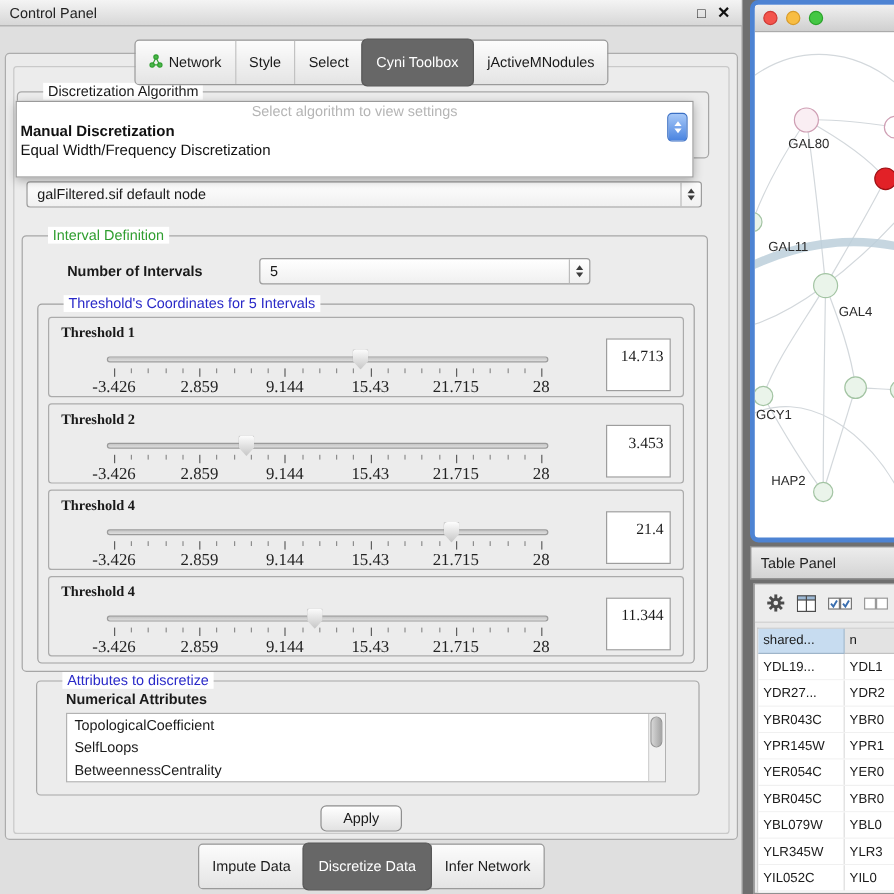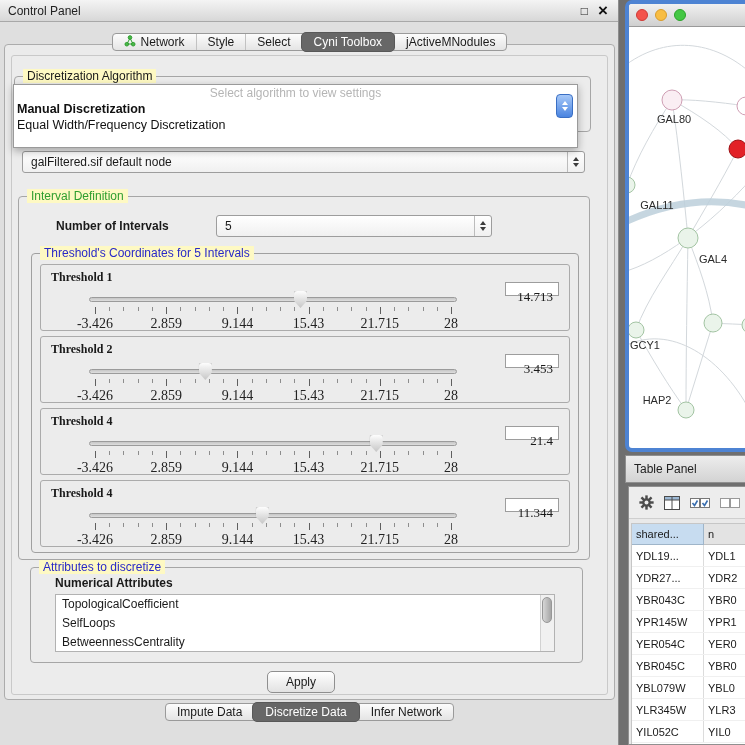--- a/index.html
+++ b/index.html
@@ -14,27 +14,27 @@
   .cp-buttons { position:absolute; right:10px; top:0; height:22px; display:flex; align-items:center; gap:10px; }
   .float-glyph { font-size:12px; color:#222; }
   .close-glyph { font-size:17px; font-weight:bold; color:#111; line-height:20px; }
 
   .panel-outer { position:absolute; left:4px; top:44px; width:611px; height:656px; border:1px solid #acacac; border-radius:4px; background:#ebebeb; }
   .panel-inner { position:absolute; left:6px; top:10px; width:597px; height:640px; border:1px solid #c9c9c9; border-radius:3px; background:#ececec; }
 
   .tab-bar-row { position:absolute; left:0; width:619px; display:flex; justify-content:center; z-index:10; }
   .tab-bar-row.top { top:33px; }
   .tab-bar-row.bottom { top:703px; }
-  .tab-group { display:flex; align-items:stretch; border:1px solid #9a9a9a; border-radius:4px; background:linear-gradient(#fcfcfc,#e4e4e4); height:18px; }
+  .tab-group { display:flex; align-items:stretch; border:1px solid #9a9a9a; border-radius:4px; background:linear-gradient(#fcfcfc,#e4e4e4); height:38px; }
   .tab { display:flex; align-items:center; gap:5px; padding:0 11px; font-size:12px; color:#1a1a1a; border-left:1px solid #c2c2c2; white-space:nowrap; }
   .tab:first-child { border-left:none; }
   .tab.selected { background:#676767; color:#fff; border:1px solid #585858; border-radius:5px; margin:-2px -1px; padding:0 12px; position:relative; z-index:2; }
 
   .group { position:absolute; border:1px solid #a6a6a6; border-radius:4px; }
-  .group-title { position:absolute; top:-8px; left:8px; background:#fef9c3; padding:0 4px; font-size:12px; white-space:nowrap; }
+  .group-title { position:absolute; top:-8px; left:21px; background:#ffffff; padding:0 4px; font-size:12px; white-space:nowrap; }
   .group-title.green { color:#2f9e2f; }
   .group-title.blue { color:#2929c8; }
 
   .algo-group { left:14px; top:76px; width:577px; height:56px; }
 
   .popup { position:absolute; left:13px; top:84px; width:565px; height:64px; background:#fff; border:1px solid #9a9a9a; box-shadow:0 3px 8px rgba(0,0,0,.3); z-index:20; }
   .popup-hint { height:16px; line-height:16px; text-align:center; color:#b5b5b5; font-size:12px; }
   .popup-option { height:16px; line-height:16px; padding-left:3px; font-size:12.5px; color:#111; }
   .popup-option.bold { font-weight:bold; }
 
@@ -60,21 +60,21 @@
   .threshold-box { position:relative; height:67px; border:1px solid #ababab; border-radius:3px; background:#ececec; }
   .th-label { position:absolute; left:10px; top:5px; font-weight:bold; font-size:12px; }
   .slider { position:absolute; left:48px; top:26px; width:368px; height:38px; }
   .track { position:absolute; left:0; right:0; top:6px; height:5px; background:linear-gradient(#c6c6c6,#dedede); border:1px solid #9b9b9b; border-radius:3px; }
   .handle { position:absolute; top:0; width:13px; height:17px; background:linear-gradient(#fdfdfd,#c6c6c6); clip-path:polygon(0 0,100% 0,100% 58%,50% 100%,0 58%); filter:drop-shadow(0 0 1px #777); border-radius:3px 3px 0 0; }
   .ticks { position:absolute; left:6px; right:6px; top:16px; height:8px; }
   .tick { position:absolute; top:0; width:1px; height:4px; background:#8d8d8d; }
   .tick.major { height:7px; background:#5f5f5f; }
   .tick-labels { position:absolute; left:6px; right:6px; top:25px; height:10px; }
   .tick-labels span { position:absolute; transform:translateX(-50%); font-size:14px; color:#222; white-space:nowrap; }
-  .value-box { position:absolute; right:10px; top:17px; width:54px; height:14px; background:#fff; border:1px solid #9d9d9d; font-size:13px; line-height:28px; text-align:right; padding-right:5px; }
+  .value-box { position:absolute; right:10px; top:17px; width:54px; height:44px; background:#fff; border:1px solid #9d9d9d; font-size:13px; line-height:28px; text-align:right; padding-right:5px; }
 
   .attr-group { left:30px; top:567px; width:553px; height:96px; }
   .attr-label { position:absolute; left:24px; top:8px; font-weight:bold; }
   .attr-list { position:absolute; left:24px; top:26px; width:500px; height:58px; background:#fff; border:1px solid #b2b2b2; overflow:hidden; }
   .list-item { height:19px; line-height:19px; padding-left:6px; font-size:12px; }
   .attr-scrollbar { position:absolute; right:0; top:0; bottom:0; width:14px; background:#f1f1f1; border-left:1px solid #d2d2d2; }
   .attr-thumb { position:absolute; left:1px; top:2px; width:10px; height:26px; background:linear-gradient(90deg,#d6d6d6,#a6a6a6); border:1px solid #979797; border-radius:5px; }
 
   .apply-btn { position:absolute; left:267px; top:671px; width:68px; height:22px; border:1px solid #8f8f8f; border-radius:5px; background:linear-gradient(#ffffff,#e2e2e2); text-align:center; line-height:20px; font-size:12px; }
 

